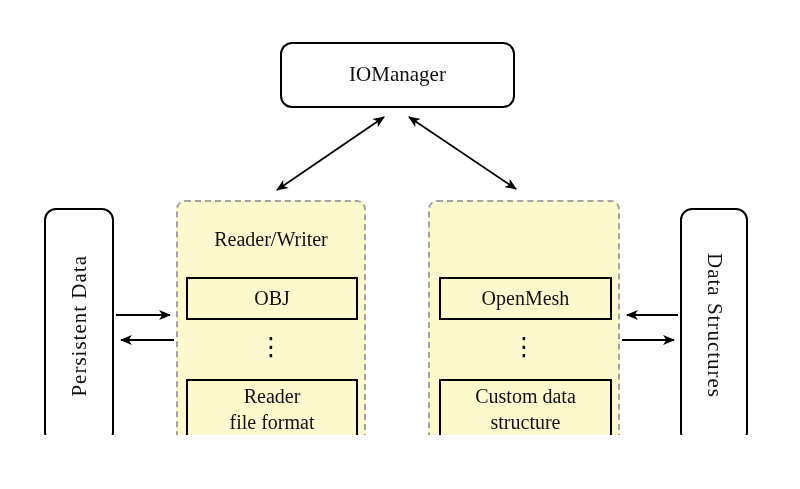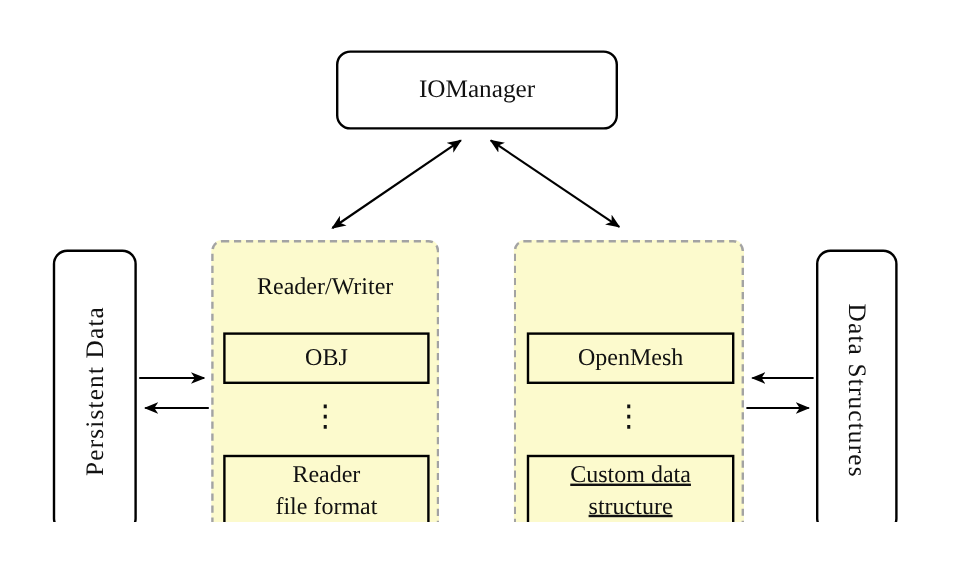--- a/index.html
+++ b/index.html
@@ -90,21 +90,21 @@
     display: flex;
     align-items: center;
     justify-content: center;
     text-align: center;
   }
   .inner-label { font-size: 20px; line-height: 1.32; white-space: pre-line; }
 
   .inner-top  { left: 8px; top: 75px;  width: 172px; height: 43px; }
   .inner-bot  { left: 8px; top: 177px; width: 172px; height: 60px; }
   #group-importer-exporter .inner-top { left: 9px; width: 173px; }
-  #group-importer-exporter .inner-bot { left: 9px; width: 173px; text-decoration: underline; }
+  #group-importer-exporter .inner-bot { left: 9px; width: 173px; }
 
   .dots {
     position: absolute;
     left: 0; right: 0;
     top: 128px;
     text-align: center;
     font-family: "DejaVu Sans", "DejaVu Serif", sans-serif;
     font-size: 25px;
     line-height: 34px;
     color: var(--text);

